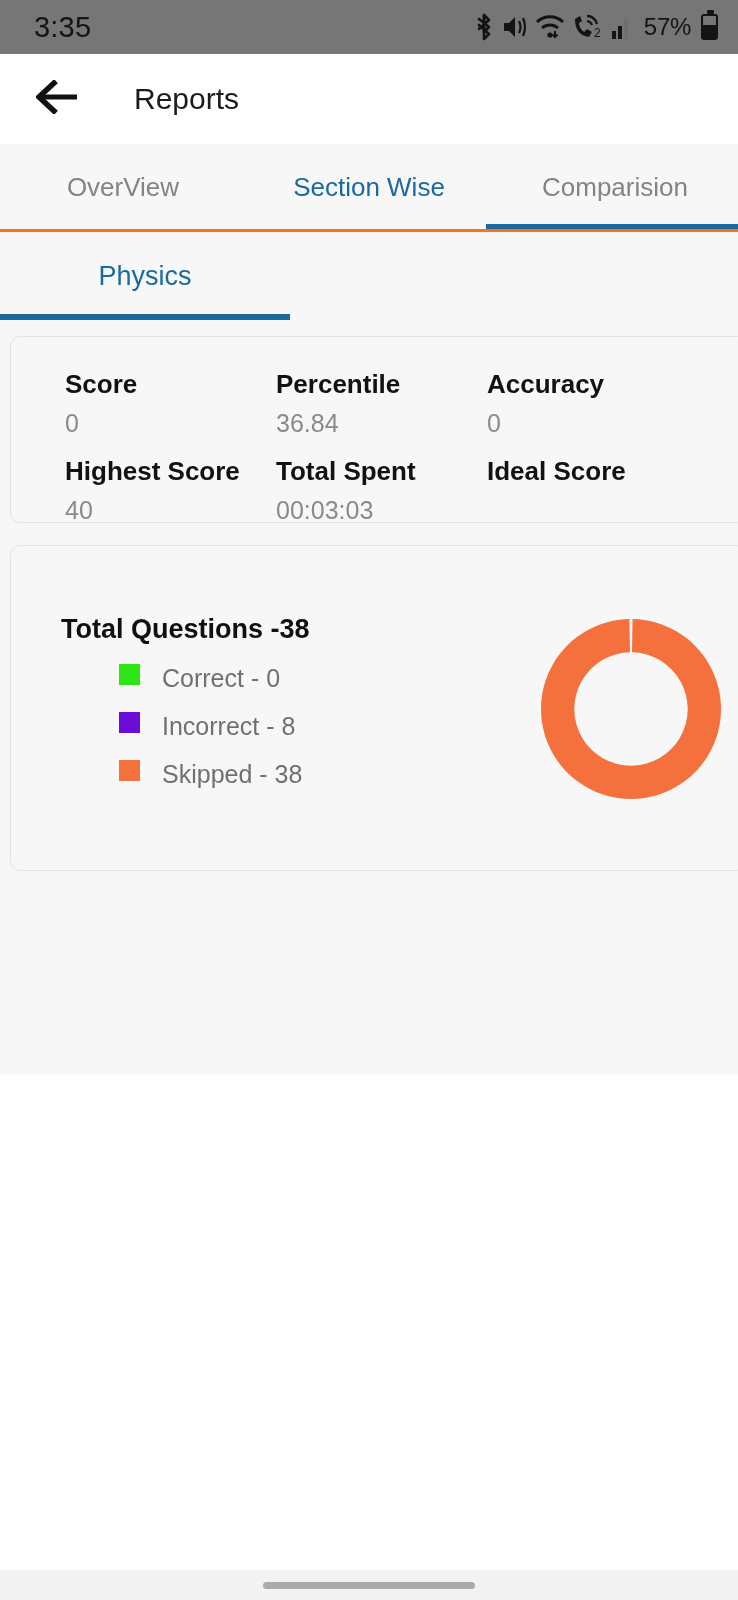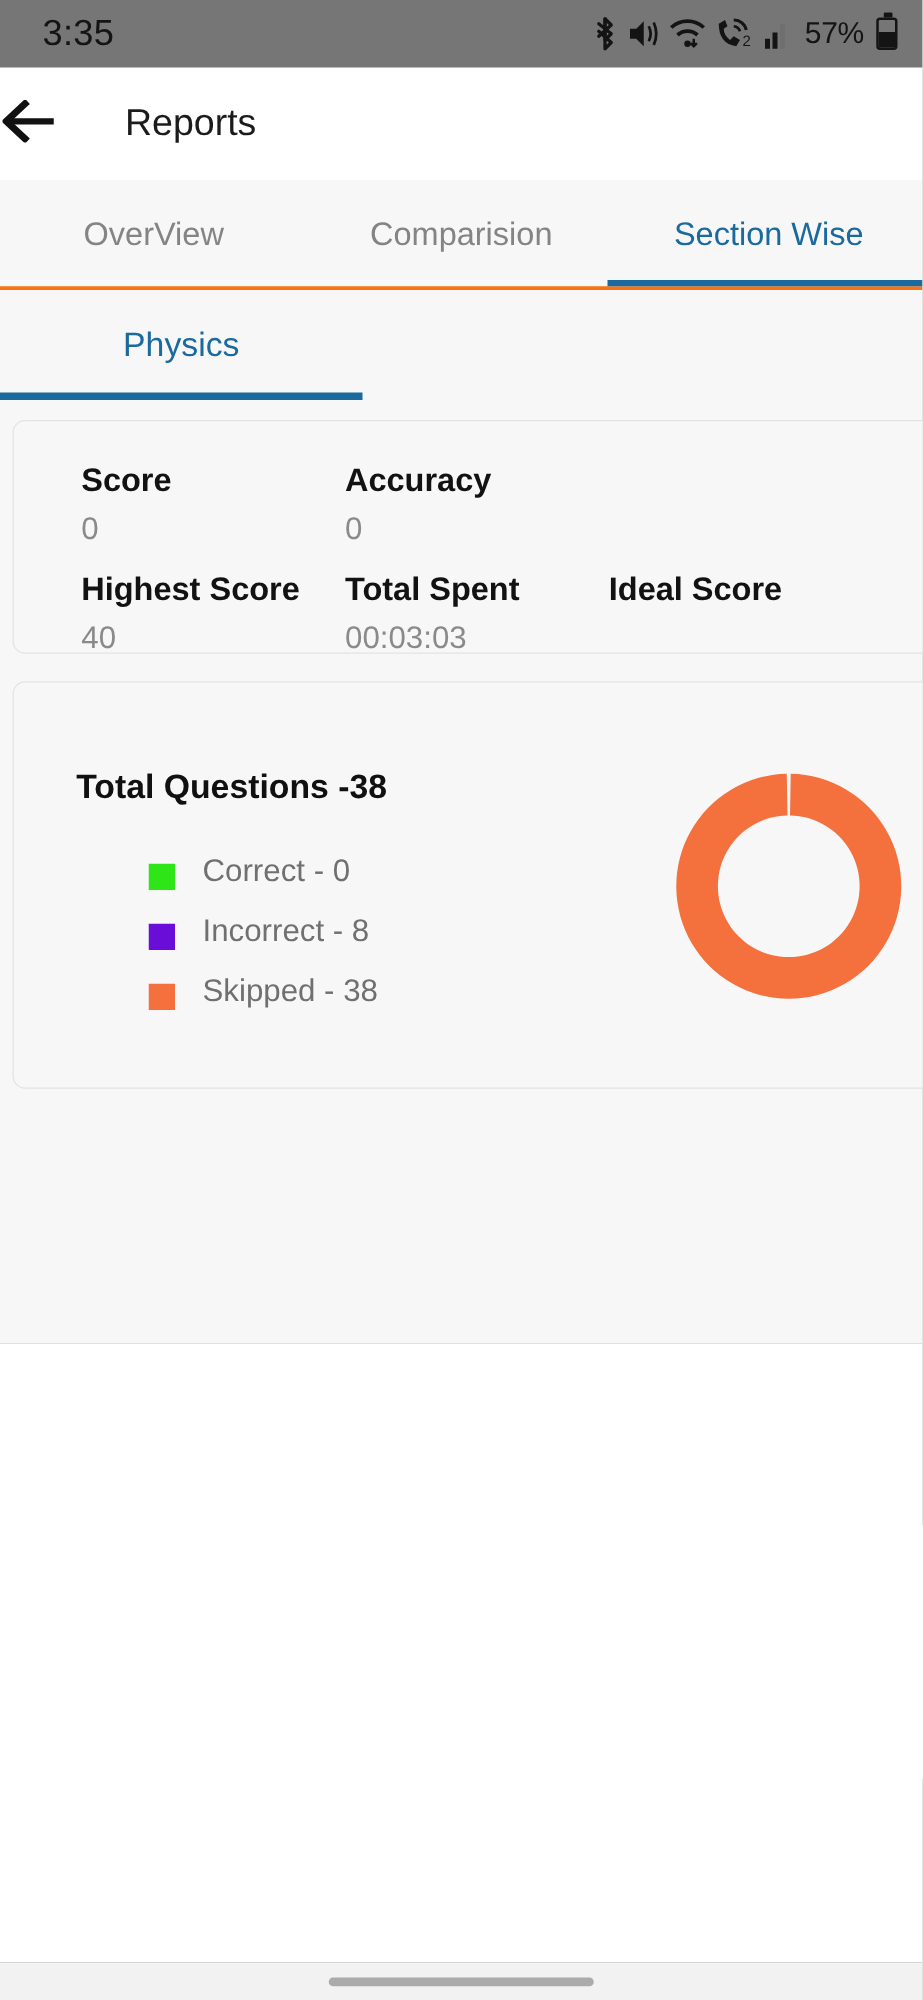--- a/index.html
+++ b/index.html
@@ -5,21 +5,21 @@
   * { box-sizing: border-box; margin: 0; padding: 0; }
   html, body {
     width: 738px; height: 1600px;
     background: #ffffff;
     font-family: "Liberation Sans", sans-serif;
     overflow: hidden;
   }
   .phone {
     position: relative;
     width: 738px; height: 1600px;
-    background: #737373;
+    background: #0ea5e9;
   }
 
   
   .statusbar {
     position: absolute; top: 0; left: 0;
     width: 738px; height: 54px;
     background: #767676;
     display: flex; align-items: center;
     padding: 0 20px 0 34px;
     color: #111;
@@ -46,20 +46,21 @@
     content: ""; position: absolute; top: -6px; left: 3.5px;
     width: 7px; height: 4px; background: #141414; border-radius: 1px;
   }
 
   
   .appbar {
     position: absolute; top: 54px; left: 0;
     width: 738px; height: 90px;
     background: #ffffff;
     display: flex; align-items: center;
+    padding-left: 34px;
   }
   .back-btn {
     width: 48px; height: 48px;
     display: flex; align-items: center; justify-content: center;
     cursor: pointer;
   }
   .appbar-title {
     font-size: 30px; color: #1b1b1b; margin-left: 52px; font-weight: 400;
   }
 
@@ -125,21 +126,21 @@
   }
   .stat-value { font-size: 25px; color: #8a8a8a; min-height: 28px; }
 
   
   .q-title {
     position: absolute; top: 68px; left: 50px;
     font-size: 27px; font-weight: bold; color: #101010;
   }
   .legend { position: absolute; top: 118px; left: 108px; }
   .legend-item {
-    display: flex; align-items: flex-end;
+    display: flex; align-items: flex-start;
     height: 48px; margin-bottom: 0px;
   }
   .swatch {
     width: 21px; height: 21px; margin-right: 22px; flex: none;
   }
   .legend-label { font-size: 25px; color: #707070; white-space: nowrap; }
 
   .donut-wrap {
     position: absolute; top: 40px; right: 22px;
     width: 186px; height: 246px;
@@ -219,37 +220,41 @@
         </svg>
       </span>
     </div>
     <div class="appbar-title">Reports</div>
   </div>
 
   <div class="surface">
 
     <div class="tabs">
       <div class="tab">OverView</div>
+      <div class="tab active">Section Wise</div>
       <div class="tab">Comparision</div>
-      <div class="tab active">Section Wise</div>
       <div class="tab-underline main"></div>
     </div>
 
     <div class="subtabs">
       <div class="subtab">Physics</div>
       <div class="tab-underline sub"></div>
     </div>
   </div>
 
   <div class="card" id="stats-card">
     <div class="stats-grid">
       <div class="stat-row">
         <div class="stat-cell">
           <div class="stat-label">Score</div>
           <div class="stat-value">0</div>
+        </div>
+        <div class="stat-cell">
+          <div class="stat-label">Percentile</div>
+          <div class="stat-value">36.84</div>
         </div>
         <div class="stat-cell">
           <div class="stat-label">Accuracy</div>
           <div class="stat-value">0</div>
         </div>
       </div>
       <div class="stat-row">
         <div class="stat-cell">
           <div class="stat-label">Highest Score</div>
           <div class="stat-value">40</div>

